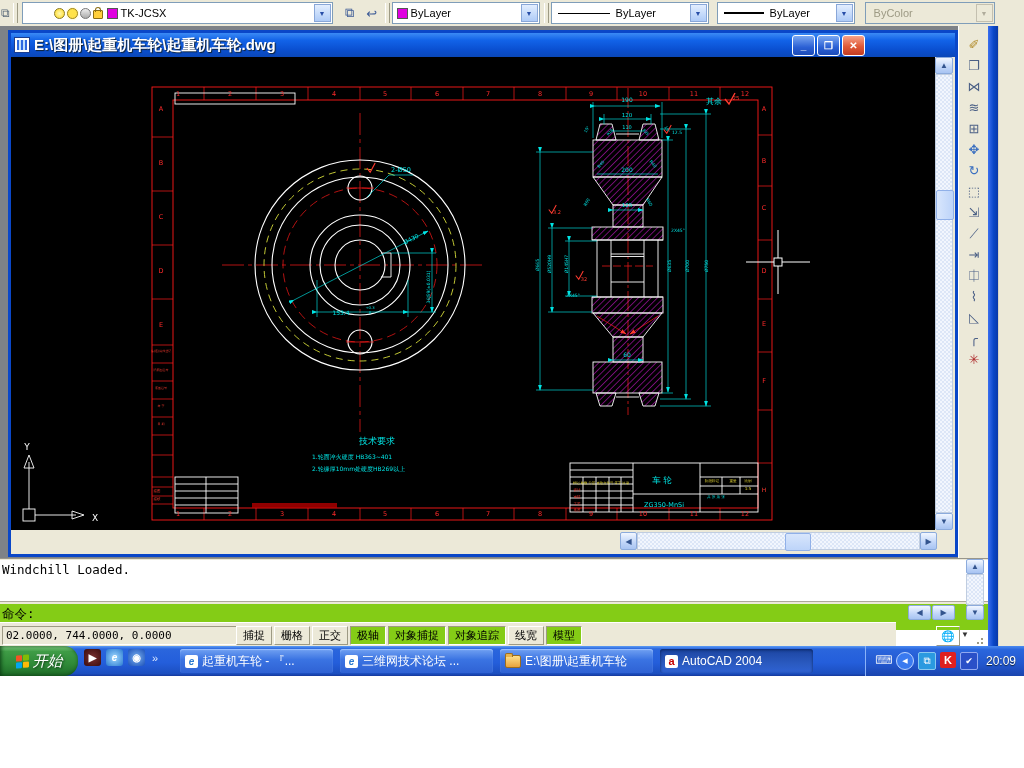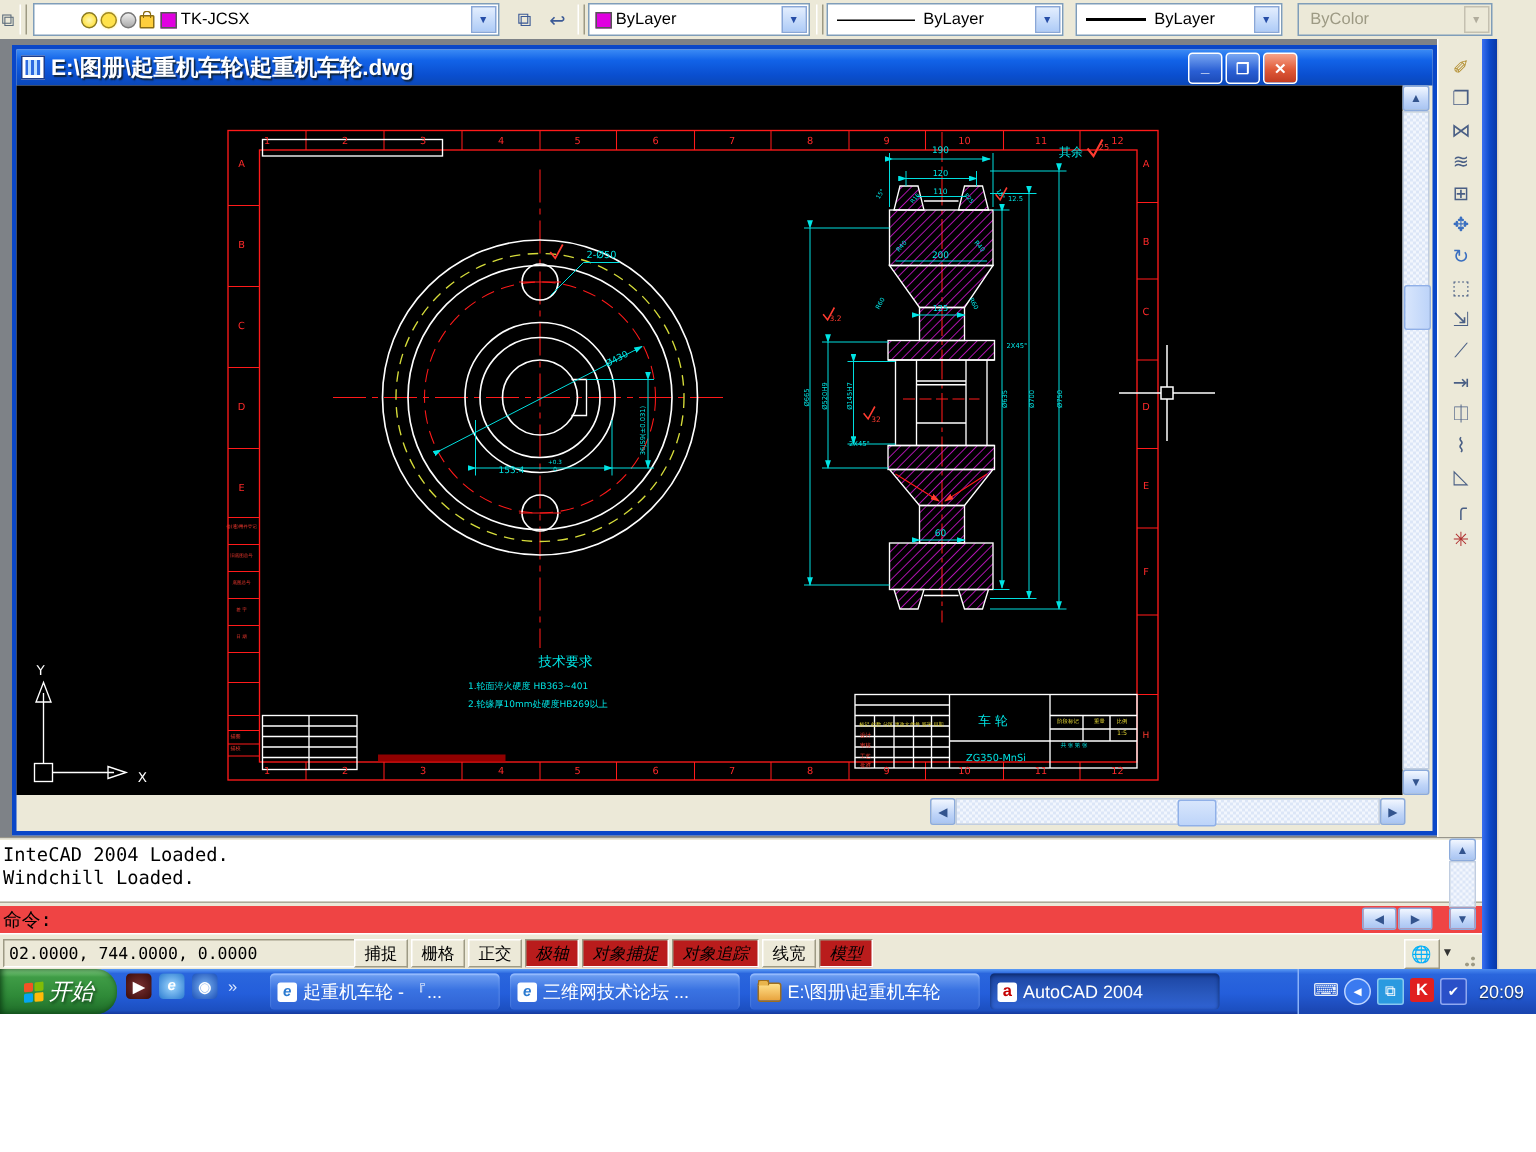--- a/index.html
+++ b/index.html
@@ -61,30 +61,30 @@
   
   #right-toolbar{left:958px;top:26px;width:30px;height:532px;background:#ece9d8;border-left:1px solid #fff;}
   #win-edge{left:988px;top:26px;width:10px;height:620px;background:linear-gradient(90deg,#3a6ff0,#0a47c8 55%,#0838a8);}
   #outer-right{left:998px;top:26px;width:26px;height:620px;background:#ece9d8;border-left:1px solid #d8d4c4;}
   .mod-ic{width:24px;height:21px;margin:0 auto;display:flex;align-items:center;justify-content:center;font-size:13px;color:#4a5f85;}
 
   
   #cmd{left:0;top:558px;width:988px;height:64px;background:#fff;border-top:2px groove #ece9d8;box-sizing:border-box;}
   .cmd-line{font-family:"DejaVu Sans Mono",monospace;font-size:12.5px;color:#000;line-height:15px;padding-left:2px;white-space:pre;}
   #cmd-sep{left:0;top:601px;width:988px;height:3px;background:#ece9d8;border-top:1px solid #aca899;border-bottom:1px solid #fff;}
-  #cmd-prompt-row{left:0;top:604px;width:988px;height:26px;background:#ef4444;}
+  #cmd-prompt-row{left:0;top:604px;width:988px;height:26px;background:#84cc16;}
   #cmd-vscroll{left:966px;top:559px;width:18px;height:61px;}
   .cmd-arrow{width:23px;height:15px;}
 
   
-  #statusbar{left:0;top:622px;width:988px;height:24px;background:#ece9d8;border-top:1px solid #fff;}
+  #statusbar{left:0;top:622px;width:896px;height:24px;background:#ece9d8;border-top:1px solid #fff;}
   #coords{left:2px;top:3px;width:230px;height:17px;border:1px solid;border-color:#9d9a84 #fff #fff #9d9a84;font-size:11px;font-family:"DejaVu Sans Mono",monospace;display:flex;align-items:center;padding-left:3px;color:#000;}
   #status-buttons{left:236px;top:3px;display:flex;gap:2px;}
   .sbtn{height:17px;padding:0 6px;font-size:11px;display:flex;align-items:center;background:#ece9d8;border:1px solid;border-color:#fff #9d9a84 #9d9a84 #fff;color:#000;}
-  .sbtn.on{border-color:#9d9a84 #fff #fff #9d9a84;background:#b91c1c;font-style:italic;}
+  .sbtn.on{border-color:#9d9a84 #fff #fff #9d9a84;background:#84cc16;}
   #tray-globe{left:936px;top:3px;width:22px;height:18px;border:1px solid;border-color:#fff #9d9a84 #9d9a84 #fff;display:flex;align-items:center;justify-content:center;font-size:11px;color:#2a52b0;}
   #status-arrow{left:961px;top:7px;font-size:8px;color:#333;}
   #status-grip{left:976px;top:12px;width:10px;height:10px;background:
      radial-gradient(circle at 2px 8px,#9d9a84 1px,transparent 1.5px),
      radial-gradient(circle at 6px 8px,#9d9a84 1px,transparent 1.5px),
      radial-gradient(circle at 6px 4px,#9d9a84 1px,transparent 1.5px);}
 
   
   #taskbar{left:0;top:646px;width:1024px;height:30px;background:linear-gradient(180deg,#5c9cf5 0%,#2a66dd 10%,#245edb 55%,#1c4fc0 92%,#15389c 100%);}
   #start-btn{left:0;top:0;width:78px;height:30px;border-radius:0 14px 14px 0;background:linear-gradient(180deg,#8fdc8f 0%,#3f9c46 18%,#2f8a38 60%,#1e6b28 100%);display:flex;align-items:center;justify-content:center;gap:4px;box-shadow:1px 0 4px #0a3a12 inset;}
@@ -524,21 +524,20 @@
         <div class="mod-ic" style="color: rgb(74, 95, 133);">◺</div>
         <div class="mod-ic" style="color: rgb(74, 95, 133);">╭</div>
         <div class="mod-ic" style="color: rgb(176, 48, 48);">✳</div>
       </div>
   </div>
   <div class="abs" id="win-edge"></div>
   <div class="abs" id="outer-right"></div>
 
   <div class="abs" id="cmd">
     <div id="cmd-history" style="padding-top:2px;">
-        <div class="cmd-line">InteCAD 2004 Loaded.</div>
         <div class="cmd-line">Windchill Loaded.</div>
       </div>
   </div>
   <div class="abs" id="cmd-sep"></div>
   <div class="abs" id="cmd-prompt-row">
     <span class="cmd-line">命令:</span>
     <div class="abs sb-btn cmd-arrow" style="left:908px;top:1px;">◀</div>
     <div class="abs sb-btn cmd-arrow" style="left:932px;top:1px;">▶</div>
   </div>
   <div class="abs" id="cmd-vscroll">

